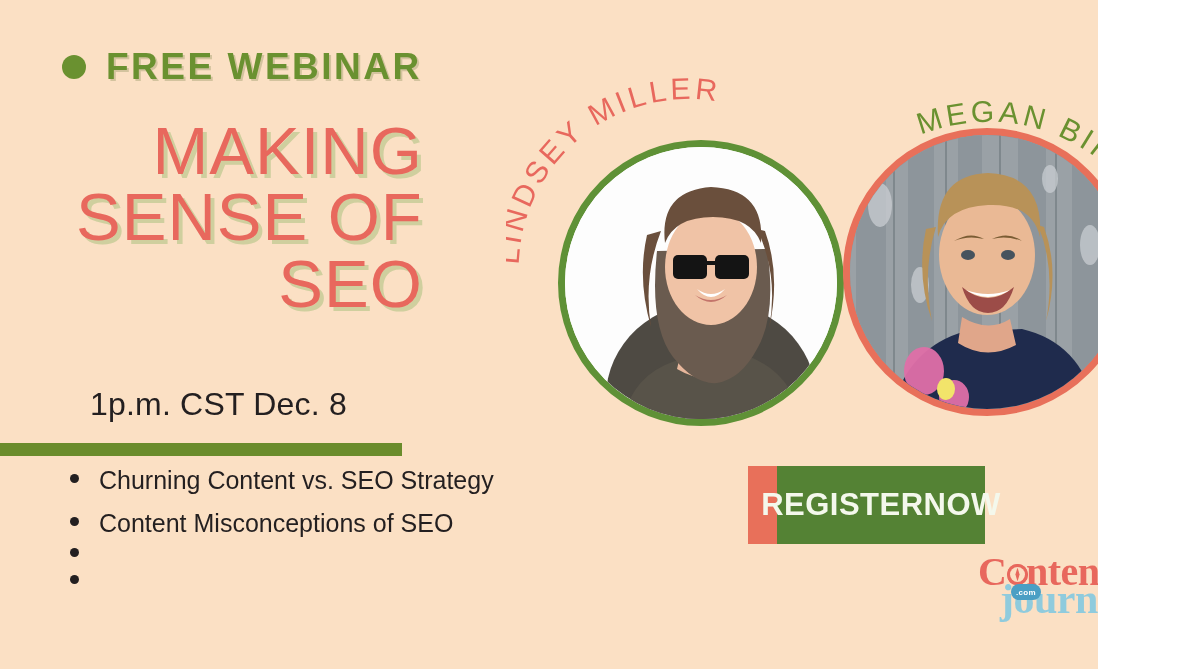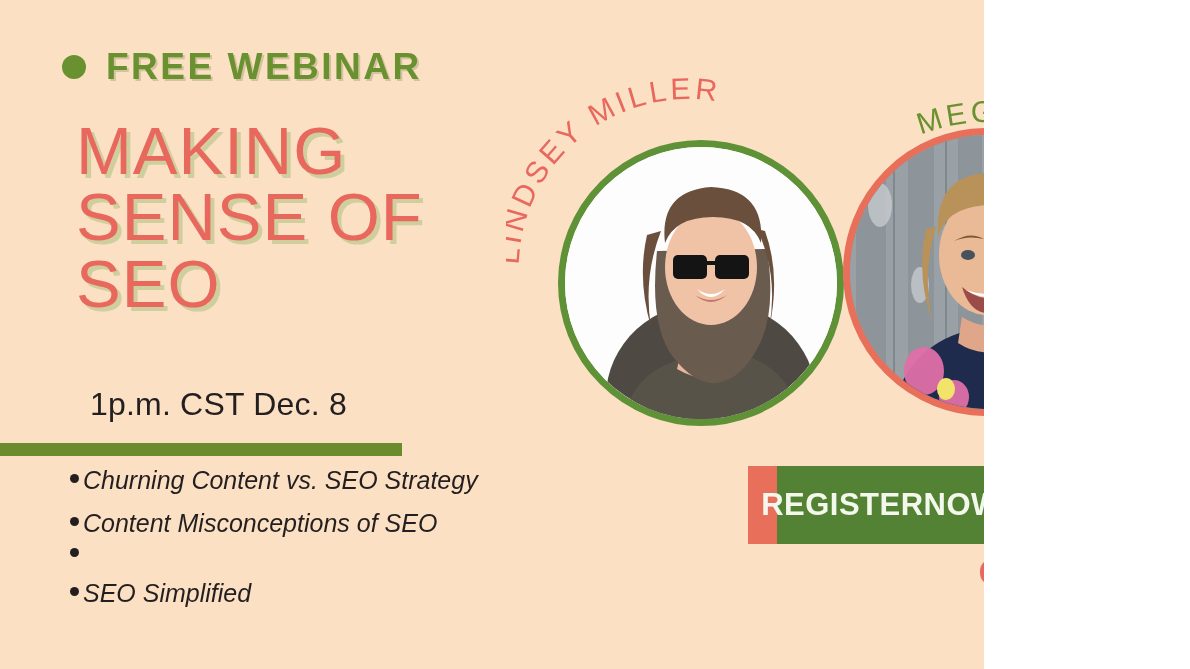--- a/index.html
+++ b/index.html
@@ -2,25 +2,26 @@
 <html><head>
 <meta charset="utf-8">
 <style>
   html, body {
     margin: 0;
     padding: 0;
     background: #ffffff;
   }
   .poster {
     position: relative;
-    width: 984px;
+    width: 1098px;
     height: 669px;
     background: #fbe0c4;
     overflow: hidden;
     font-family: "Liberation Sans", sans-serif;
+    text-align: right;
   }
 
   
   .eyebrow-row {
     position: absolute;
     left: 62px;
     top: 46px;
     display: flex;
     align-items: center;
     gap: 20px;
@@ -78,27 +79,26 @@
     position: absolute;
     left: 70px;
     top: 468px;
     margin: 0;
     padding: 0;
     list-style: none;
   }
   .bullets li {
     display: flex;
     align-items: baseline;
-    gap: 4px;
+    gap: 20px;
     font-size: 25px;
     color: #231f20;
     line-height: 1.0;
     margin-bottom: 18px;
     white-space: nowrap;
-    font-style: italic;
   }
   .bullets li .bdot {
     flex: none;
     width: 9px;
     height: 9px;
     border-radius: 50%;
     background: #231f20;
     position: relative;
     top: -6px;
   }
@@ -249,21 +249,20 @@
     </li>
     <li>
       <span class="bdot"></span>
       <span>Content Misconceptions of SEO</span>
     </li>
     <li>
       <span class="bdot"></span>
     </li>
     <li>
       <span class="bdot"></span>
-      <span>SEO Simplified</span>
     </li>
   </ul>
 
   <div class="photo-circle photo-1">
     <div class="photo-inner">
       <svg width="272" height="272" viewBox="0 0 272 272">
         <rect x="0" y="0" width="272" height="272" fill="#fdfdfd"></rect>
         <ellipse cx="146" cy="250" rx="105" ry="96" fill="#4e4a43"></ellipse>
         <path d="M58 272 q10 -44 52 -58 l70 -6 q46 16 56 64 z" fill="#585349"></path>
         <path d="M118 196 q28 16 50 2 l6 26 q-32 16 -62 -2 z" fill="#e8b79c"></path>

